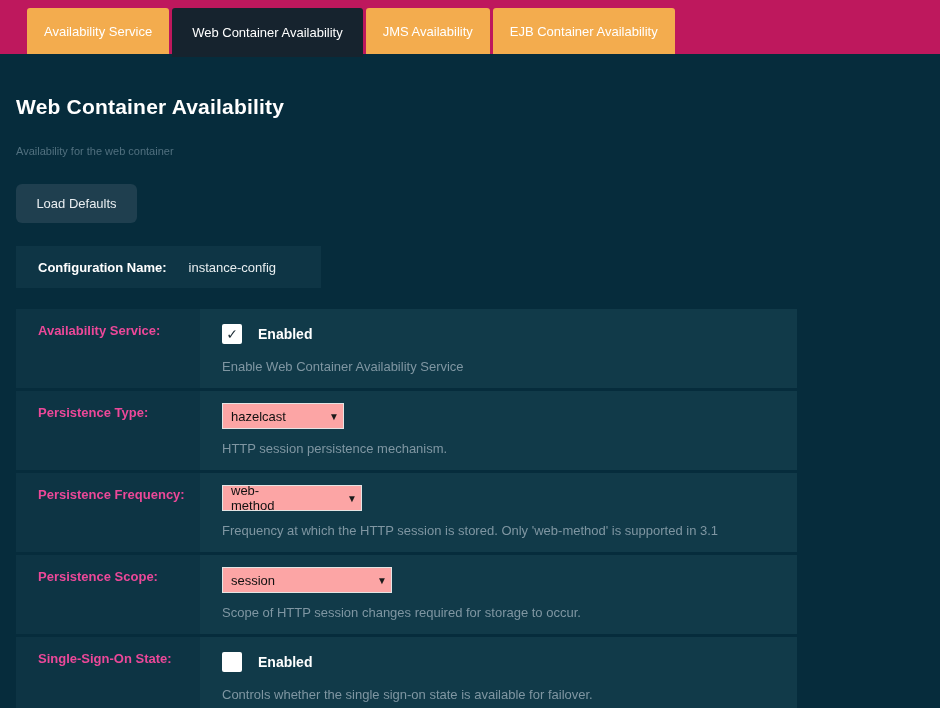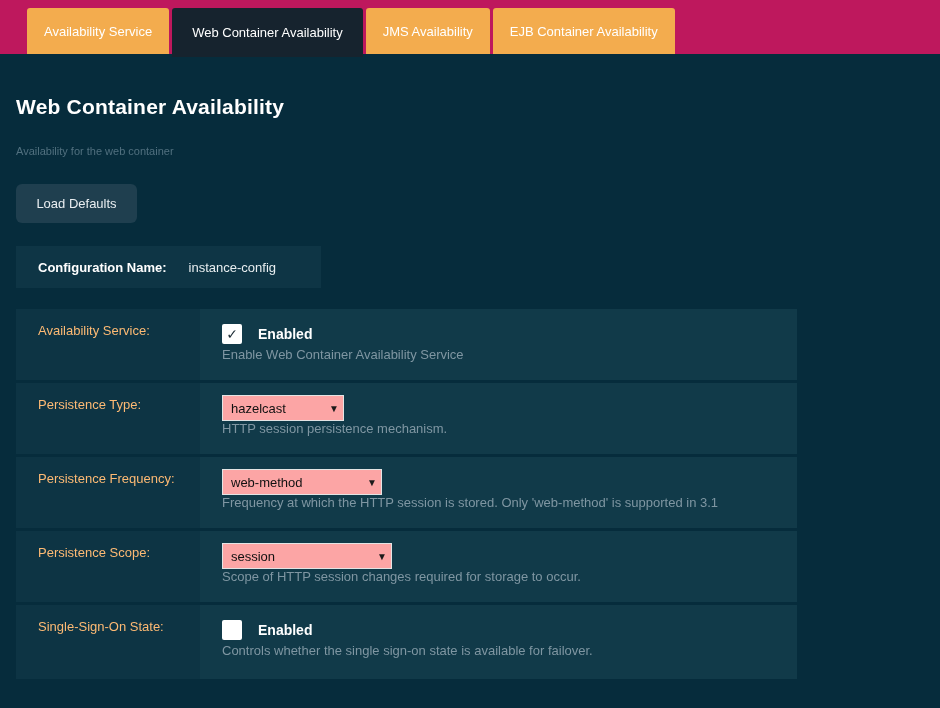--- a/index.html
+++ b/index.html
@@ -78,21 +78,21 @@
   .form-row {
     display: flex;
     border-bottom: 3px solid #062c3c;
     min-height: 74px;
   }
   .form-row:last-child { border-bottom: none; }
   .row-label {
     width: 184px; flex: 0 0 184px;
     background: #0d3444;
     padding: 14px 8px 0 22px;
-    font-size: 13px; font-weight: normal; color: #fdba74;
+    font-size: 13px; font-weight: bold; color: #ec4899;
   }
   .row-content {
     flex: 1;
     background: #113a49;
     padding: 12px 22px 13px 22px;
   }
   .control-line { display: flex; align-items: center; min-height: 26px; }
   .checkbox {
     width: 20px; height: 20px;
     background: #ffffff; border-radius: 2px;
@@ -110,24 +110,24 @@
     height: 26px;
     background: #fca5a5;
     border: 1px solid #e4e4e4;
     color: #111111; font-size: 13px;
     display: flex; align-items: center; justify-content: space-between;
     padding: 0 4px 0 8px;
     cursor: pointer;
   }
   .select .arrow { font-size: 10px; color: #1a1a1a; margin-left: 10px; }
   .form-row[data-row="1"] .select { width: 122px; }
-  .form-row[data-row="2"] .select { width: 160px; gap: 36px; }
+  .form-row[data-row="2"] .select { width: 140px; gap: 36px; }
   .form-row[data-row="3"] .select { width: 170px; gap: 40px; }
   .help-text {
-    margin-top: 0;
+    margin-top: 12px;
     font-size: 13px; line-height: 16px;
     color: #7f96a2;
   }
 </style>
 </head>
 <body>
 
 <div class="tabbar">
     <div class="tab">
       <span class="tab-label">Availability Service</span>

